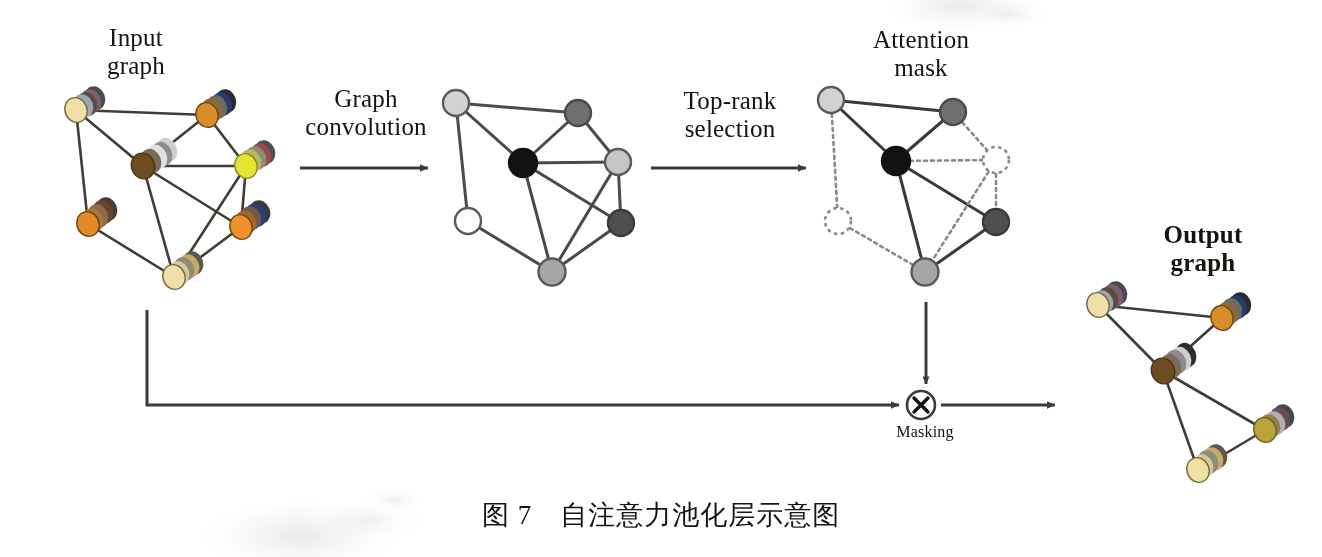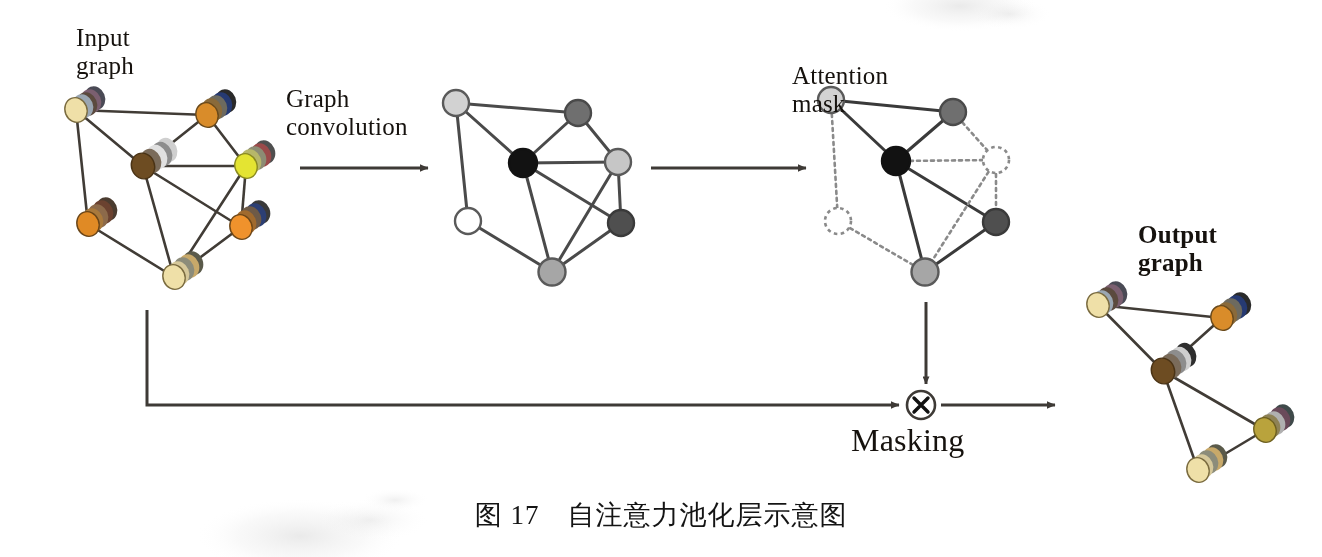--- a/index.html
+++ b/index.html
@@ -10,26 +10,27 @@
     font-family:"Liberation Serif", serif;
     position:relative;
     overflow:hidden;
   }
   #stage{position:absolute;left:0;top:0;width:1322px;height:557px;}
   svg.layer{position:absolute;left:0;top:0;width:1322px;height:557px;}
   .lbl{
     position:absolute;
     font-family:"Liberation Serif", serif;
     color:#16120e;
+    text-align:center;
     line-height:1.12;
     white-space:pre-line;
     font-size:25px;
     letter-spacing:.2px;
   }
-  .lbl.small{font-size:32px;}
+  .lbl.small{font-size:16px;}
   #caption{
     position:absolute;
     left:0; right:0;
     top:497px;
     text-align:center;
     font-family:"DejaVu Sans", sans-serif;
     font-size:27px;
     color:#141414;
     letter-spacing:1px;
   }
@@ -271,26 +272,28 @@
     </g>
   </svg>
 
   <div class="lbl" style="left:76px; top:24px; width:120px;">Input
 graph</div>
 
   <div class="lbl" style="left:286px; top:85px; width:160px;">Graph
 convolution</div>
 
 
-
-  <div class="lbl" style="left:792px; top:26px; width:170px;margin-top:36px;">Attention
+  <div class="lbl" style="left:650px; top:87px; width:160px;">Top-rank
+selection</div>
+
+  <div class="lbl" style="left:836px; top:26px; width:170px;">Attention
 mask</div>
 
   <div class="lbl small" style="left:851px; top:423px; width:148px;">Masking</div>
 
   <div class="lbl" style="left:1138px; top:221px; width:130px;font-weight:bold;">Output
 graph</div>
 
   <div id="caption">
-    <span class="num">图 17</span><span>　</span><span>自注意力池化层示意图</span>
+    <span class="num">图 7</span><span>　</span><span>自注意力池化层示意图</span>
   </div>
 
 </div>
 
 </body></html>

